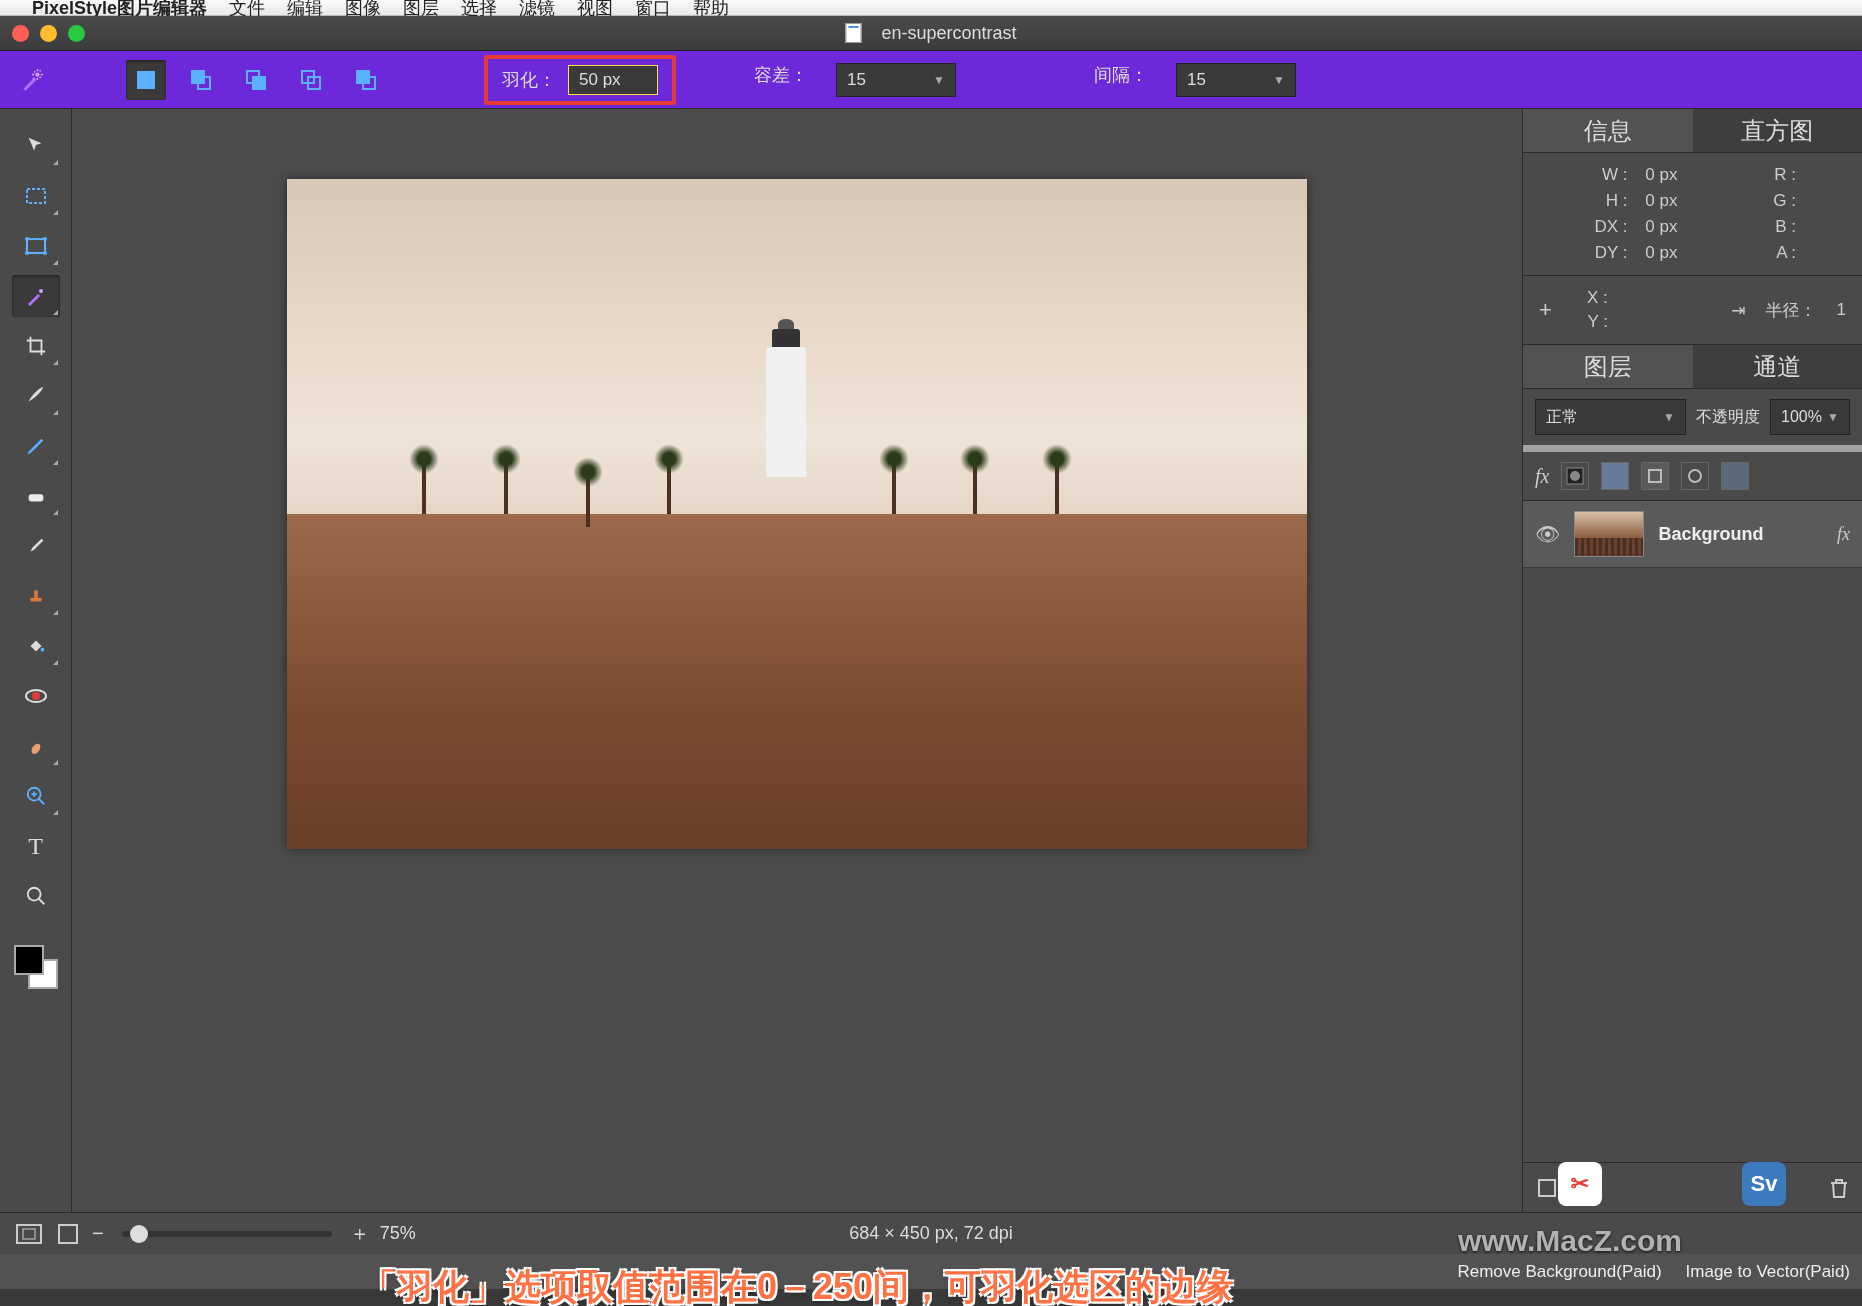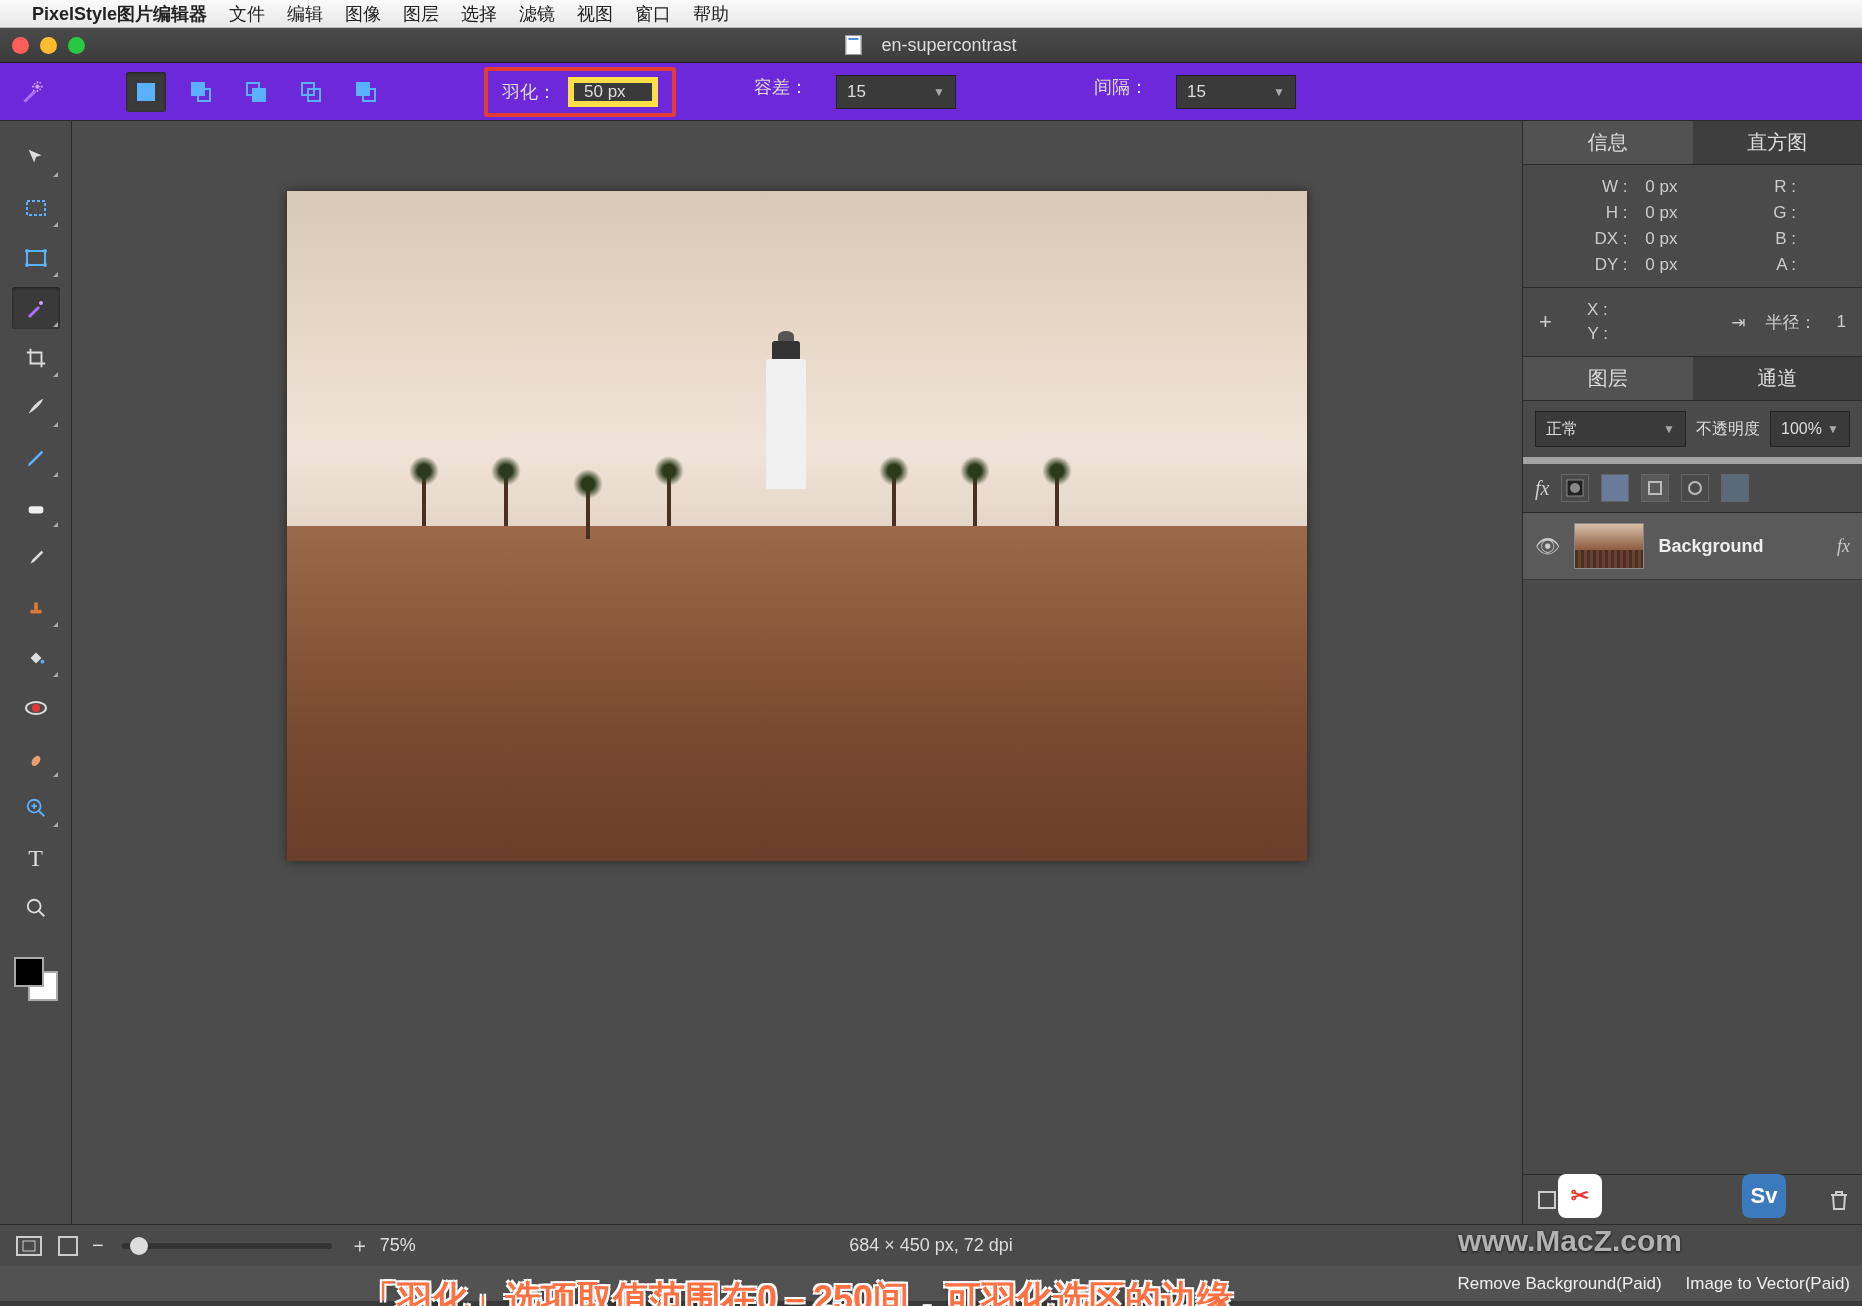--- a/index.html
+++ b/index.html
@@ -1,36 +1,36 @@
 <!DOCTYPE html>
 <html><head>
 <meta charset="utf-8">
 <style>
 *{margin:0;padding:0;box-sizing:border-box;font-family:-apple-system,BlinkMacSystemFont,"Helvetica Neue",Arial,sans-serif;user-select:none}
 html,body{width:1862px;height:1306px;background:#3a3a3a;overflow:hidden}
-.menubar{height:28px;background:linear-gradient(#fafafa,#e8e8e8);display:flex;align-items:center;padding:0 10px;gap:22px;font-size:18px;color:#222;border-bottom:1px solid #bbb}
+.menubar{height:16px;background:linear-gradient(#fafafa,#e8e8e8);display:flex;align-items:center;padding:0 10px;gap:22px;font-size:18px;color:#222;border-bottom:1px solid #bbb}
 .apple{font-size:22px}
 .menubar .appname{font-weight:700}
 .titlebar{height:35px;background:linear-gradient(#4a4a4a,#3c3c3c);display:flex;align-items:center;padding:0 12px;border-bottom:1px solid #222;position:relative}
 .traffic{display:flex;gap:11px}
 .dot{width:17px;height:17px;border-radius:50%}
 .dot.r{background:#ff5f57}
 .dot.y{background:#febc2e}
 .dot.g{background:#28c840}
 .titlebar .fname{position:absolute;left:50%;transform:translateX(-50%);display:flex;align-items:center;gap:20px;color:#ddd;font-size:18px}
 .doc-icon{width:16px;height:20px;background:#fff;border:1px solid #999;position:relative}
 .doc-icon:before{content:'';position:absolute;top:2px;left:2px;right:2px;height:2px;background:#4a90e2}
 .optbar{height:58px;background:#6d28d9;border-bottom:1px solid #2a2a2a;display:flex;align-items:center;padding-left:16px;gap:18px}
 .wand-top{width:32px;height:32px;display:flex;align-items:center;justify-content:center;color:#b070ff;font-size:22px}
 .mode-group{display:flex;gap:15px;margin-left:60px}
 .mode-btn{width:40px;height:40px;display:flex;align-items:center;justify-content:center;border-radius:3px}
 .mode-btn.active{background:#3a3a3a;box-shadow:inset 0 1px 3px rgba(0,0,0,0.5)}
 .highlight-box{border:4px solid #e53935;border-radius:3px;padding:6px 14px;display:flex;align-items:center;gap:12px;margin-left:80px}
 .opt-label{color:#ddd;font-size:18px}
-.opt-input{width:90px;height:30px;background:#3a3a3a;border:6px solid #fde047;color:#ddd;padding:0 10px;font-size:17px}
+.opt-input{width:90px;height:30px;background:#3a3a3a;border:1px solid #fde047;color:#ddd;padding:0 10px;font-size:17px}
 .opt-select{width:120px;height:34px;background:#3a3a3a;border:1px solid #222;color:#ddd;padding:16px 10px;font-size:17px;display:flex;align-items:center;justify-content:space-between}
 .chev{color:#aaa;font-size:12px}
 .opt-pair{display:flex;align-items:flex-start;gap:28px}
 .body-area{display:flex;height:calc(100% - 33px - 35px - 58px - 42px - 35px)}
 .toolbox{width:72px;background:#4a4a4a;border-right:1px solid #2a2a2a;display:flex;flex-direction:column;align-items:center;padding-top:16px;gap:8px}
 .tool{width:48px;height:42px;display:flex;align-items:center;justify-content:center;border-radius:3px;color:#ddd;font-size:22px;position:relative}
 .tool.active{background:#3a3a3a;box-shadow:inset 0 1px 3px rgba(0,0,0,0.5)}
 .tool .corner{position:absolute;bottom:2px;right:2px;width:0;height:0;border-left:5px solid transparent;border-bottom:5px solid #aaa}
 .swatches{margin-top:20px;width:44px;height:44px;position:relative}
 .sw1{position:absolute;top:0;left:0;width:30px;height:30px;background:#000;border:2px solid #aaa}
@@ -41,21 +41,21 @@
 .cliff{position:absolute;bottom:0;left:0;right:0;height:50%;background:linear-gradient(180deg,#9a6a4a 0%,#8b5a3c 30%,#7a4a30 60%,#6a3e28 100%)}
 .lighthouse{position:absolute;top:25%;left:47%;width:40px;height:130px;background:#f0f0f0;border-radius:3px 3px 0 0}
 .lighthouse:before{content:'';position:absolute;top:-18px;left:6px;width:28px;height:18px;background:#333;border-radius:3px 3px 0 0}
 .lighthouse:after{content:'';position:absolute;top:-28px;left:12px;width:16px;height:10px;background:#555;border-radius:50% 50% 0 0}
 .palm{position:absolute;bottom:50%;width:30px;height:70px}
 .palm .trunk{position:absolute;bottom:0;left:13px;width:4px;height:50px;background:#4a3020}
 .palm .fronds{position:absolute;top:0;left:0;width:30px;height:30px;background:radial-gradient(circle,#2a3a1a 30%,transparent 70%)}
 .caption{position:absolute;bottom:-100px;left:50%;transform:translateX(-50%);white-space:nowrap;font-size:36px;font-weight:700;color:#ff7043;text-shadow:-2px -2px 0 #fff,2px -2px 0 #fff,-2px 2px 0 #fff,2px 2px 0 #fff,0 4px 6px rgba(0,0,0,0.4)}
 .right-panel{width:340px;background:#4a4a4a;border-left:1px solid #2a2a2a;display:flex;flex-direction:column}
 .tabs{display:flex;height:44px;border-bottom:1px solid #2a2a2a}
-.tab{flex:1;display:flex;align-items:center;justify-content:center;color:#ddd;font-size:20px;background:#3e3e3e}
+.tab{flex:1;display:flex;align-items:center;justify-content:center;color:#ddd;font-size:24px;background:#3e3e3e}
 .tab.active{background:#525252}
 .info-grid{padding:12px 16px;display:flex;gap:30px;color:#ccc;font-size:17px;border-bottom:1px solid #2a2a2a}
 .info-col{display:flex;flex-direction:column;gap:6px;flex:1}
 .info-row{display:flex;justify-content:flex-end;gap:6px}
 .info-row .lbl{min-width:36px;text-align:right}
 .info-row .val{min-width:44px;text-align:right}
 .picker-sec{padding:12px 16px;display:flex;align-items:center;gap:20px;color:#ccc;font-size:17px;border-bottom:1px solid #2a2a2a}
 .layer-select-row{display:flex;padding:10px 12px;gap:10px;border-bottom:7px solid #a3a3a3}
 .lsel{flex:1;height:36px;background:#3a3a3a;border:1px solid #222;color:#ddd;padding:0 10px;font-size:16px;display:flex;align-items:center;justify-content:space-between}
 .fx-row{display:flex;align-items:center;gap:12px;padding:10px 12px;border-bottom:1px solid #2a2a2a}

